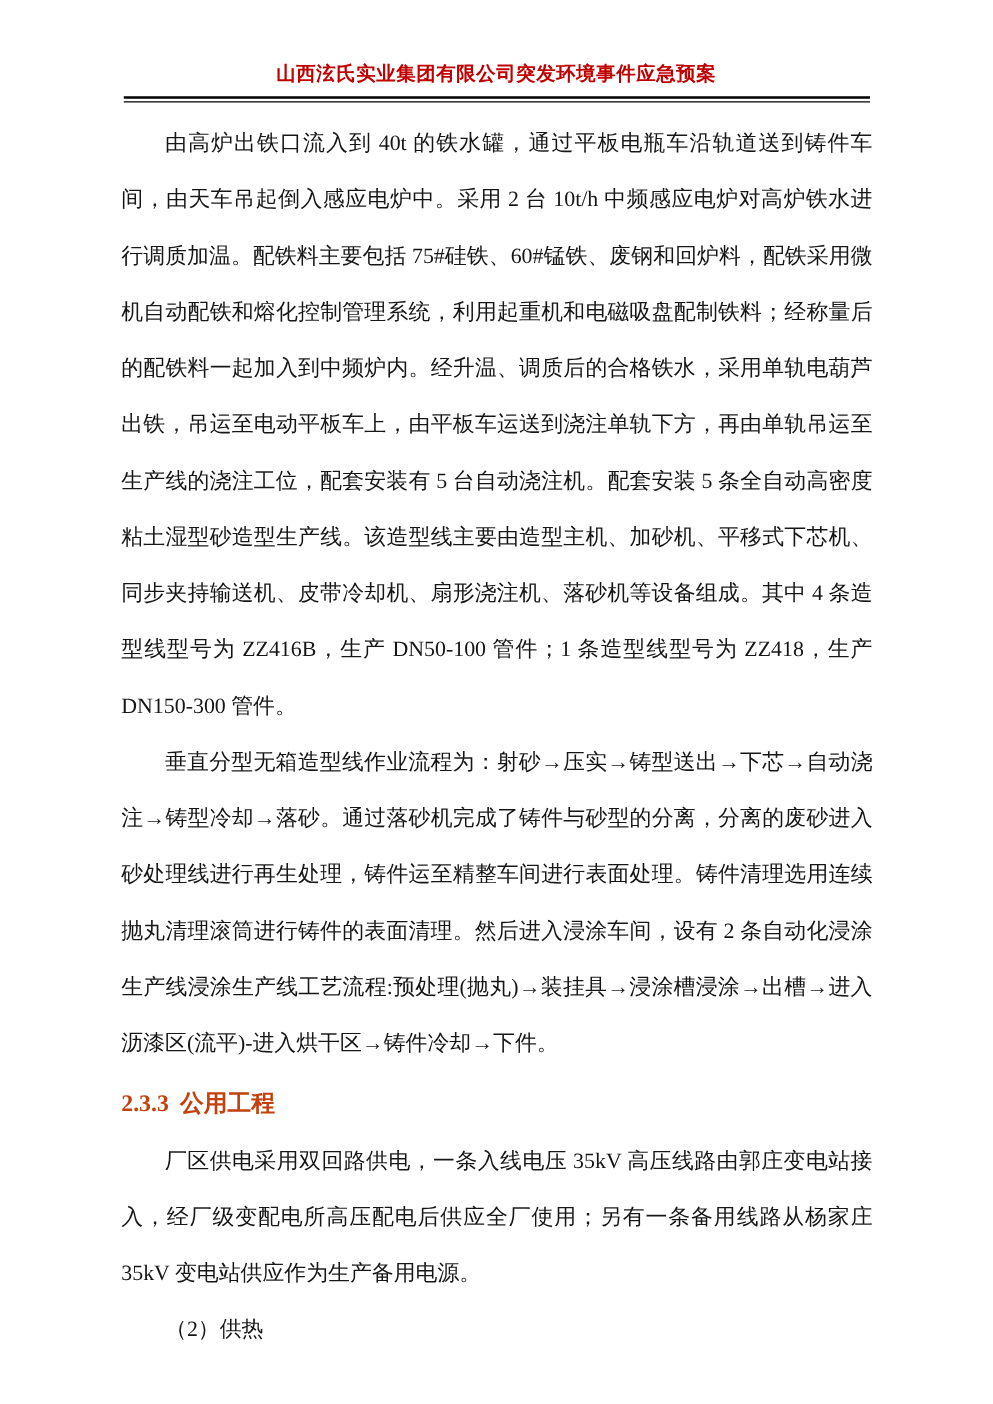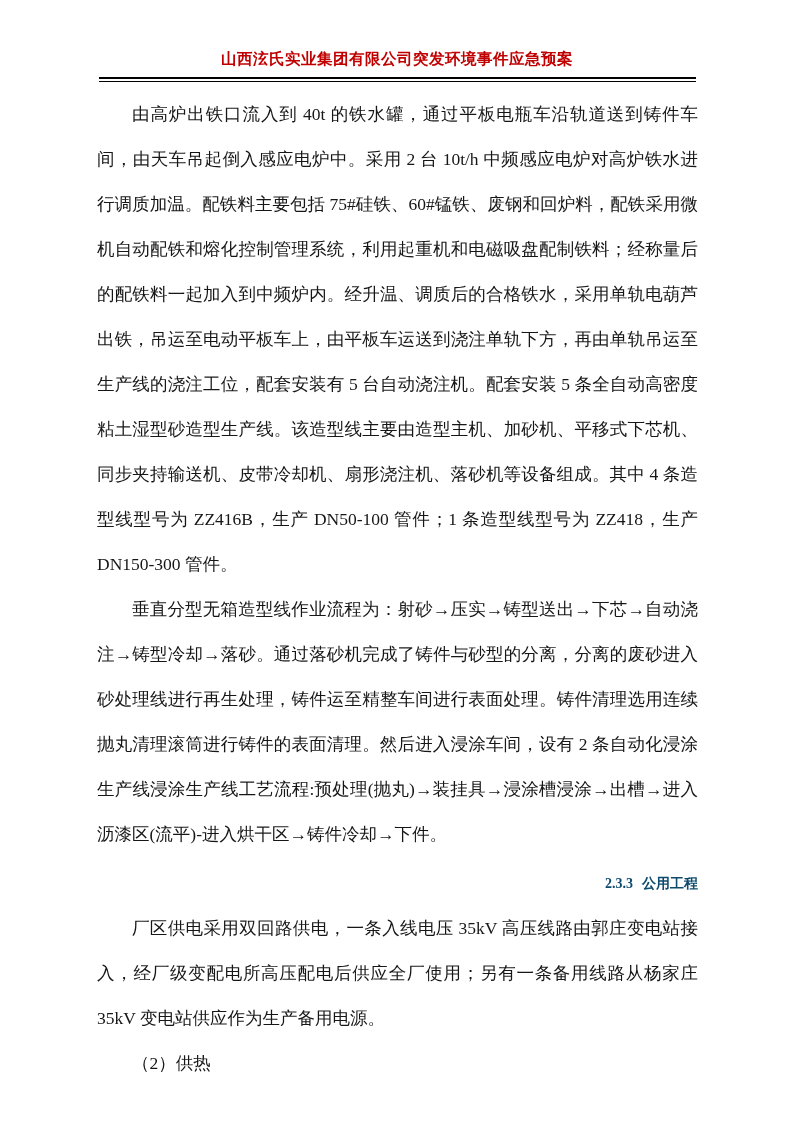--- a/index.html
+++ b/index.html
@@ -43,25 +43,25 @@
     text-align: justify;
     text-justify: inter-character;
   }
   .content p {
     margin: 0;
     line-height: 45px;
     text-indent: 2em;
   }
   .section-heading {
     margin: 4px 0 0 0;
-    font-size: 14px;
+    font-size: 19px;
     line-height: 45px;
     font-weight: bold;
-    color: #0c4a6e;
-    text-align: right;
+    color: #c2410c;
+    text-align: left;
     text-indent: 0;
   }
   .section-heading .sec-title { margin-left: 9px; }
   .page-footer {
     position: absolute;
     top: 1031px;
     left: 0;
     width: 100%;
     text-align: center;
     font-size: 14px;

